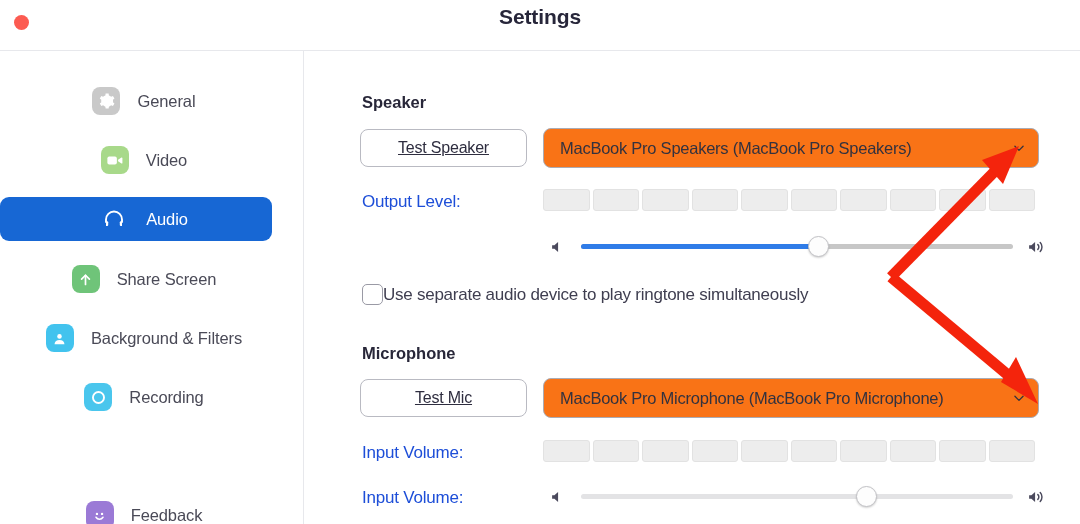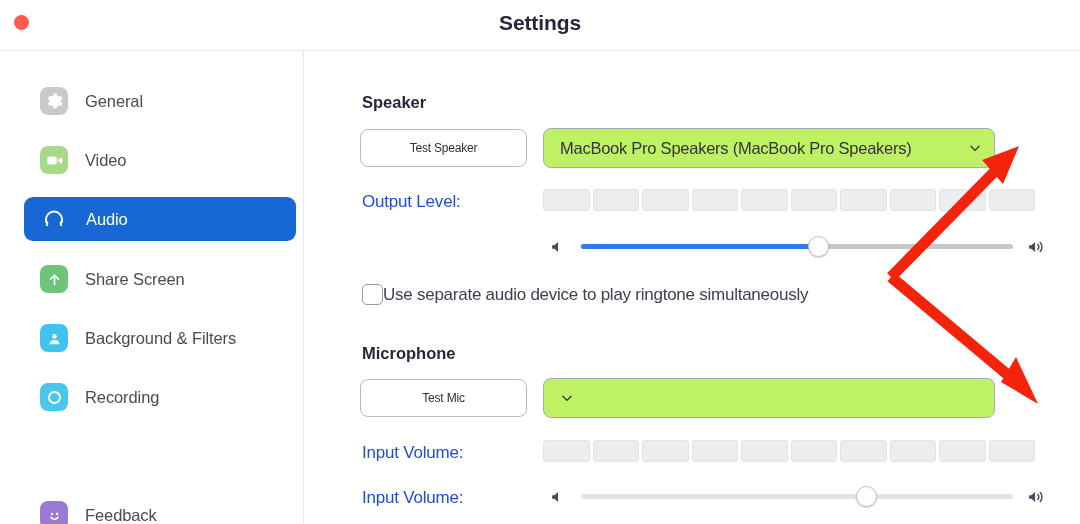--- a/index.html
+++ b/index.html
@@ -16,36 +16,37 @@
     position: absolute; left: 0; top: 0; width: 1080px; height: 51px;
     background: #ffffff;
     border-bottom: 1px solid #e7e8ec;
   }
   .close-dot {
     position: absolute; left: 14px; top: 15px;
     width: 15px; height: 15px; border-radius: 50%;
     background: #fc5b51;
   }
   .title-text {
-    position: absolute; left: 0; top: 11px; width: 1080px;
+    position: absolute; left: 0; top: 5px; width: 1080px;
     text-align: center;
     font-size: 21px; font-weight: bold; color: #27263a;
     letter-spacing: -0.1px;
   }
 
   
   .sidebar {
     position: absolute; left: 0; top: 51px; width: 304px; height: 473px;
     background: #ffffff;
     border-right: 1px solid #e7e8ec;
   }
   .nav-item {
-    position: absolute; left: 24px; width: 272px; height: 44px;
+    position: absolute; left: 0; width: 272px; height: 44px;
     display: flex; align-items: center;
     border-radius: 9px;
+    justify-content: center;
   }
   .nav-item.selected { background: #1767D4; }
   .nav-icon {
     width: 28px; height: 28px; margin-left: 16px;
     border-radius: 8px;
     display: flex; align-items: center; justify-content: center;
     flex: none;
   }
   .nav-label {
     margin-left: 17px;
@@ -65,28 +66,28 @@
     position: absolute; left: 57px;
     font-size: 17px; color: #1d4ed8; letter-spacing: -0.2px;
   }
 
   .btn-test {
     position: absolute; left: 55px;
     width: 167px; height: 38px;
     border: 1px solid #b9bac2; border-radius: 8px;
     background: #ffffff;
     display: flex; align-items: center; justify-content: center;
-    font-size: 12px; color: #2e2d3f; letter-spacing: -0.2px;
+    font-size: 16px; color: #2e2d3f; letter-spacing: -0.2px; text-decoration: underline;
   }
 
   .dropdown {
     position: absolute; left: 238px;
-    width: 452px; height: 40px;
+    width: 496px; height: 40px;
     border: 1px solid #aaabb4; border-radius: 8px;
-    background: #bef264;
+    background: #f97316;
     display: flex; align-items: center;
     padding: 0 12px 0 16px;
   }
   .dropdown-text {
     flex: 1;
     font-size: 16.5px; color: #33323f; letter-spacing: -0.25px;
     white-space: nowrap; overflow: hidden;
   }
   .chev { width: 14px; height: 14px; flex: none; }
 
@@ -264,20 +265,21 @@
     <div class="checkbox-row" style="top:233px">
       <span class="checkbox"></span>
       <span class="checkbox-label">Use separate audio device to play ringtone simultaneously</span>
     </div>
 
     <div class="section-title" style="top:293px">Microphone</div>
 
     <div class="btn-test" style="top:328px">Test Mic</div>
 
     <div class="dropdown" style="top:327px">
+      <span class="dropdown-text">MacBook Pro Microphone (MacBook Pro Microphone)</span>
       <svg class="chev" viewBox="0 0 24 24" fill="none" stroke="#33323f" stroke-width="2.2" stroke-linecap="round" stroke-linejoin="round">
         <path d="M5 9l7 7 7-7"></path>
       </svg>
     </div>
 
     <div class="row-label" style="top:392px">Input Volume:</div>
     <div class="meter" style="top:389px">
       <div class="meter-seg"></div>
       <div class="meter-seg"></div>
       <div class="meter-seg"></div>

